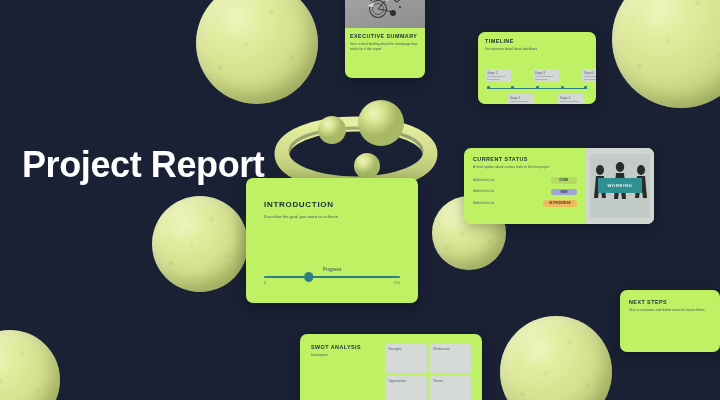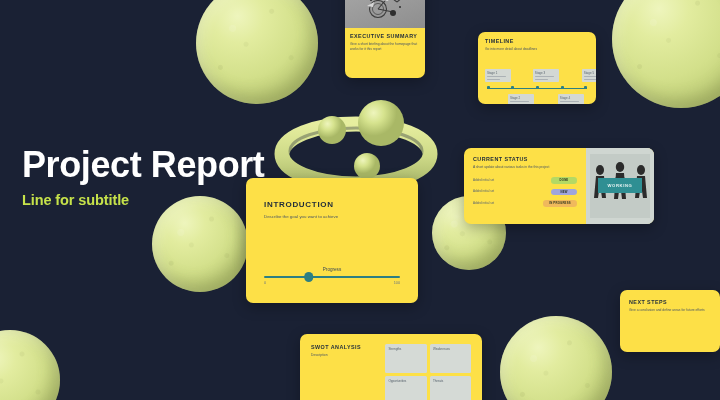--- a/index.html
+++ b/index.html
@@ -51,21 +51,21 @@
   }
   #headline .subtitle {
     margin-top: 8px;
     font-size: 14.5px; font-weight: 700; letter-spacing: -0.1px;
     color: #c6e24a;
   }
 
   
   .card {
     position: absolute;
-    background: #fde047;
+    background: #bef264;
     border-radius: 7px;
     box-shadow: 0 4px 14px rgba(0,0,0,.28);
     overflow: hidden;
   }
   .card-h {
     font-size: 5.4px; font-weight: 700; letter-spacing: .45px;
     color: #1d2a3a; text-transform: uppercase;
   }
   .card-sub {
     font-size: 3.3px; line-height: 1.55; color: #4a5663;
@@ -194,21 +194,20 @@
       <ellipse cx="84" cy="58" rx="74" ry="30" fill="none" stroke="url(#tg)" stroke-width="15"></ellipse>
       <ellipse cx="84" cy="55" rx="66" ry="23" fill="none" stroke="#1a2134" stroke-width="3" opacity=".35"></ellipse>
       <circle cx="60" cy="34" r="14" fill="url(#sg)"></circle>
       <circle cx="109" cy="27" r="23" fill="url(#sg)"></circle>
       <circle cx="95" cy="70" r="13" fill="url(#sg)"></circle>
     </svg>
   </div>
 
   <div id="headline">
     <div class="title">Project Report</div>
-    <div class="subtitle">Line for subtitle</div>
   </div>
 
   <div class="card" id="card-exec">
     <div class="thumb">
       <svg viewBox="0 0 80 46" width="80" height="46">
         <g stroke="#3c3c3c" fill="none" stroke-width="1.1">
           <circle cx="33" cy="27" r="8.5"></circle>
           <circle cx="33" cy="27" r="5.5" stroke-width=".7"></circle>
           <path d="M33 27 L44 14 L52 20"></path>
           <path d="M33 27 L48 30"></path>

